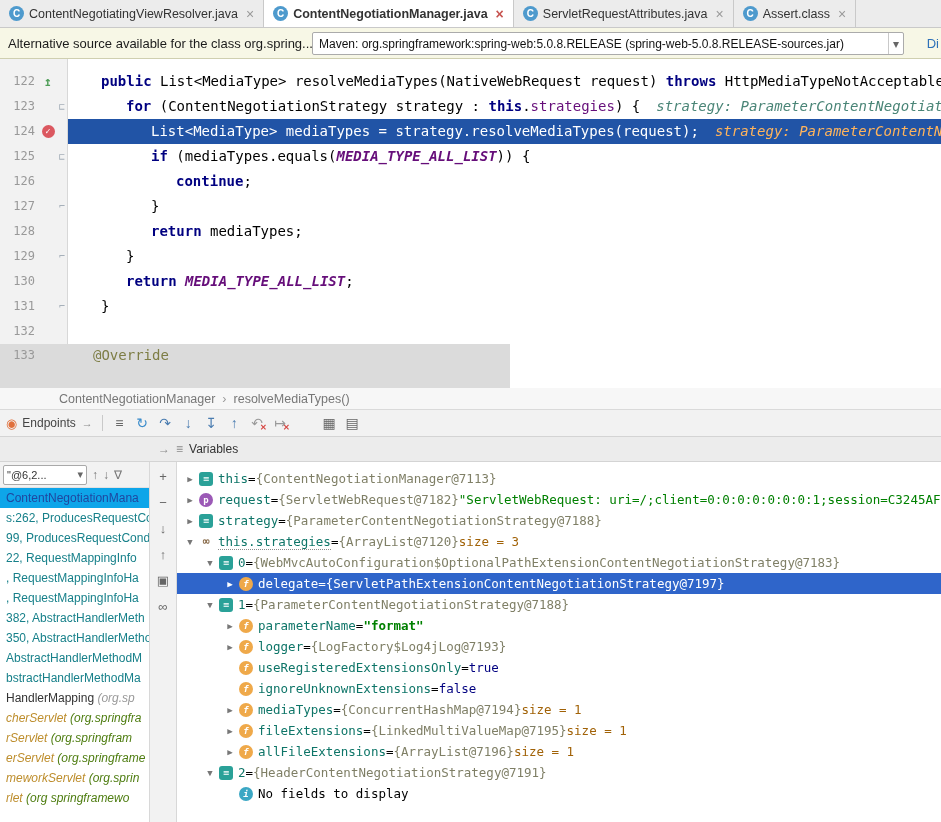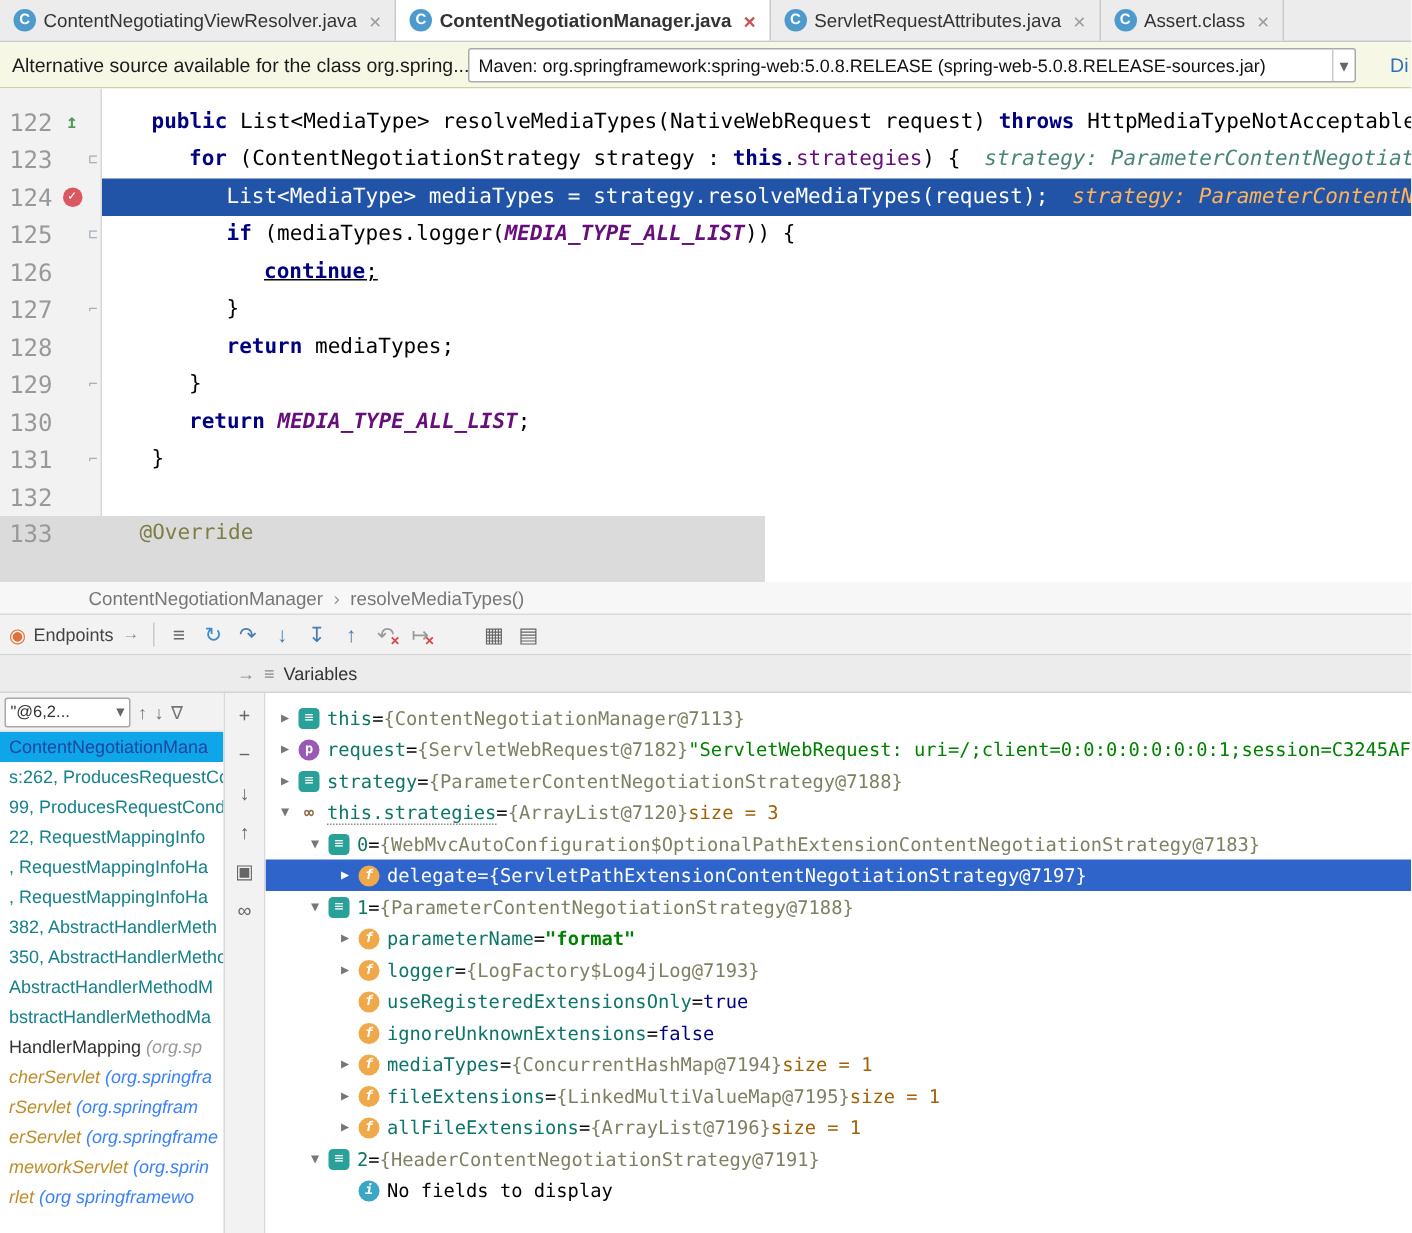--- a/index.html
+++ b/index.html
@@ -19,21 +19,21 @@
 #banner .msg{margin-left:8px;color:#1b1b1b}
 .combo{position:absolute;left:312px;top:4px;width:592px;height:23px;background:#fff;border:1px solid #ABABAB;border-radius:2px;display:flex;align-items:center;font-size:12px;padding:0 0 0 6px;color:#111;overflow:hidden;white-space:nowrap}
 .combo .chev{margin-left:auto;color:#666;border-left:1px solid #C9C9C9;padding:0 4px;height:100%;display:flex;align-items:center;flex:none}
 #banner .lnk{position:absolute;right:2px;color:#2E71B8}
 
 
 #editor{height:329px;position:relative;background:#fff;font-family:"DejaVu Sans Mono",monospace;font-size:14px;overflow:hidden}
 #gutterbg{position:absolute;left:0;top:0;bottom:0;width:68px;background:#F2F2F2;border-right:1px solid #D8D8D8}
 #elines{position:relative;padding-top:10px}
 .eline{display:flex;height:25px;line-height:25px}
-.gnum{width:40px;flex:none;text-align:right;padding-right:5px;color:#999;font-size:16px}
+.gnum{width:40px;flex:none;text-align:right;padding-right:5px;color:#999;font-size:12px}
 .gmark{width:16px;flex:none;display:flex;align-items:center;justify-content:center}
 .gfold{width:12px;flex:none;display:flex;align-items:center;justify-content:center;color:#A6B0BA;font-size:10px}
 .gfold.end{transform:scaleX(-1)}
 .ecode{flex:1;white-space:pre;overflow:hidden}
 .bpdot{width:13px;height:13px;background:#DB5860;border-radius:50%;color:#fff;font-size:9px;line-height:13px;text-align:center}
 .ovmark{color:#4F9E58;font-weight:bold;font-size:13px}
 .tk.k{color:#000080;font-weight:bold}
 .tk.p{color:#000}
 .tk.f{color:#660E7A}
 .tk.sf{color:#660E7A;font-style:italic;font-weight:bold}
@@ -73,21 +73,21 @@
 .fcombo{width:84px;height:20px;background:#fff;border:1px solid #A9A9A9;border-radius:2px;font-size:11px;display:flex;align-items:center;padding:0 3px;color:#333;overflow:hidden;white-space:nowrap}
 .fcombo .chev{margin-left:auto;color:#666}
 .fbicon{color:#777;font-size:12px;flex:none}
 #framelist{flex:1;overflow:hidden}
 .frow{height:20px;line-height:20px;padding-left:6px;font-size:12px;white-space:nowrap;overflow:hidden}
 .frow.current{background:#0ea5e9;color:#1F47A0}
 .frow.normal{color:#17808A}
 .frow.plain{color:#333}
 .frow.library{color:#BD8D2C;font-style:italic}
 .frow .pkg{color:#999;font-style:italic}
-.frow.library .pkg{color:#3b82f6}
+.frow.library .pkg{color:#4d7c0f}
 
 #vstrip{width:27px;flex:none;background:#F2F2F2;border-right:1px solid #D8D8D8;display:flex;flex-direction:column;align-items:center;padding-top:7px;gap:11px;color:#666}
 .vsicon{font-size:13px;width:16px;text-align:center}
 
 #tree{flex:1;background:#fff;padding-top:6px;font-family:"DejaVu Sans Mono",monospace;font-size:12.5px;overflow:hidden}
 .vrow{height:21px;display:flex;align-items:center;white-space:nowrap;overflow:hidden}
 .vrow.sel{background:#2F65CA}
 .vrow.sel span{color:#fff !important}
 .varrow{width:14px;flex:none;color:#777;font-size:9px;text-align:center}
 .vicon{flex:none;width:14px;height:14px;border-radius:50%;margin:0 5px 0 2px;display:flex;align-items:center;justify-content:center;font-size:9px;color:#fff}
@@ -163,27 +163,27 @@
         <span class="gmark">
           <span class="bpdot">✓</span>
         </span>
         <span class="gfold"></span>
         <span class="ecode" style="padding-left: 83px;"><span class="tk p">List&lt;MediaType&gt; mediaTypes = strategy.resolveMediaTypes(request);</span><span class="tk ho">strategy: ParameterContentNeg</span></span>
       </div>
       <div class="eline">
         <span class="gnum">125</span>
         <span class="gmark"></span>
         <span class="gfold">⊏</span>
-        <span class="ecode" style="padding-left: 83px;"><span class="tk k">if </span><span class="tk p">(mediaTypes.logger(</span><span class="tk sf">MEDIA_TYPE_ALL_LIST</span><span class="tk p">)) {</span></span>
+        <span class="ecode" style="padding-left: 83px;"><span class="tk k">if </span><span class="tk p">(mediaTypes.equals(</span><span class="tk sf">MEDIA_TYPE_ALL_LIST</span><span class="tk p">)) {</span></span>
       </div>
       <div class="eline">
         <span class="gnum">126</span>
         <span class="gmark"></span>
         <span class="gfold"></span>
-        <span class="ecode" style="padding-left: 108px; text-decoration: underline;"><span class="tk k">continue</span><span class="tk p">;</span></span>
+        <span class="ecode" style="padding-left: 108px;"><span class="tk k">continue</span><span class="tk p">;</span></span>
       </div>
       <div class="eline">
         <span class="gnum">127</span>
         <span class="gmark"></span>
         <span class="gfold end">¬</span>
         <span class="ecode" style="padding-left: 83px;"><span class="tk p">}</span></span>
       </div>
       <div class="eline">
         <span class="gnum">128</span>
         <span class="gmark"></span>

